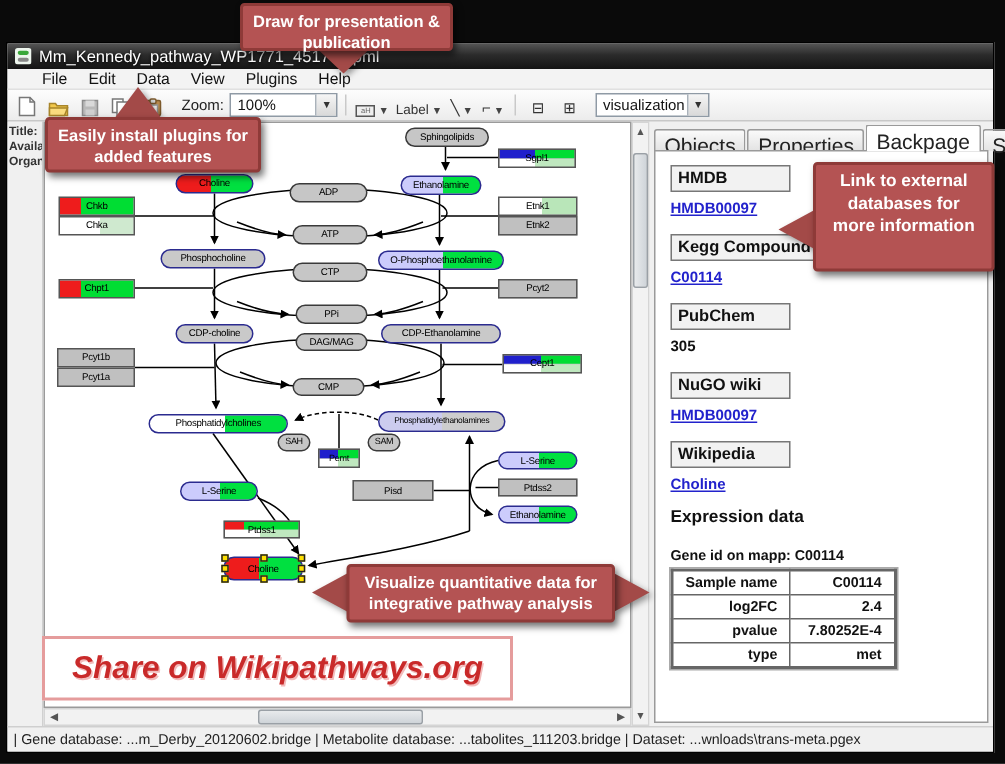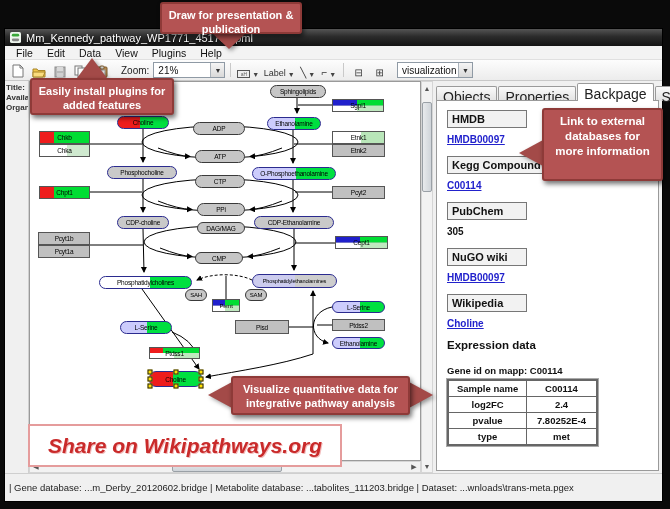--- a/index.html
+++ b/index.html
@@ -4,21 +4,21 @@
 <style>
   html,body{margin:0;padding:0;background:#000;}
   *{box-sizing:border-box;font-family:"Liberation Sans",sans-serif;}
   .screen{position:relative;width:670px;height:509px;background:#0a0a0a;overflow:hidden;}
   .window{position:absolute;left:4px;top:28px;width:659px;height:474px;background:#f0f0f0;border:1px solid #000;display:flex;flex-direction:column;}
   
   .titlebar{height:17px;background:linear-gradient(#555 0%,#2b2b2b 45%,#141414 100%);display:flex;align-items:center;padding:0 5px;gap:5px;flex:0 0 auto;}
   .titlebar .wicon{width:11px;height:11px;flex:0 0 auto;}
   .titlebar .wtitle{color:#fff;font-size:11px;white-space:nowrap;overflow:hidden;text-shadow:0 1px 2px #000;}
   
-  .menubar{height:14px;background:#f3f3f3;border-bottom:1px solid #e0e0e0;display:flex;align-items:center;padding:0 4px;flex:0 0 auto;}
+  .menubar{height:14px;background:#f3f3f3;border-bottom:1px solid #e0e0e0;display:flex;align-items:center;padding:0 16px;flex:0 0 auto;}
   .mi{font-size:10.5px;color:#111;padding:0 7px;}
   
   .toolbar{height:21px;background:linear-gradient(#fdfdfd,#ececec);border-bottom:1px solid #c8c8c8;display:flex;align-items:center;padding:0 3px;gap:2px;flex:0 0 auto;position:relative;}
   .tbtn{min-width:19px;height:18px;display:flex;align-items:flex-end;justify-content:center;border:1px solid transparent;border-radius:2px;color:#555;font-size:10px;}
   .tbtn svg{display:block;}
   .tsep{width:1px;height:14px;background:#c9c9c9;margin:0 3px;}
   .tlabel{font-size:10px;color:#222;margin:0 2px 0 8px;}
   .combo{height:16px;background:#fff;border:1px solid #8f9aa5;display:flex;align-items:center;font-size:10px;color:#111;}
   .combo .cval{padding:0 4px;flex:1;white-space:nowrap;overflow:hidden;}
   .combo .carr{width:14px;align-self:stretch;background:linear-gradient(#f5f5f5,#d9d9d9);border-left:1px solid #aab2ba;display:flex;align-items:center;justify-content:center;font-size:7px;color:#333;}
@@ -49,23 +49,23 @@
   .tab{font-size:14px;color:#222;padding:2px 6px 2px 6px;border:1px solid #9a9a9a;border-bottom:none;background:linear-gradient(#fafafa,#e2e2e2);margin-right:1px;border-radius:2px 2px 0 0;height:15px;white-space:nowrap;}
   .tab.active{background:#fff;height:18px;position:relative;z-index:2;font-weight:normal;}
   .panelbody{flex:1;background:#fff;border:1px solid #9a9a9a;margin-top:-1px;padding:8px 8px 4px 10px;overflow:hidden;position:relative;}
   .bp-sec{margin-bottom:10px;}
   .bp-hdr{display:inline-block;min-width:80px;border:1px solid #777;background:#f2f2f2;font-weight:bold;font-size:11px;padding:2px 4px;color:#111;}
   .bp-val{display:block;margin:6px 0 0 0;font-size:10px;color:#111;font-weight:bold;}
   a.bp-val{color:#2222cc;text-decoration:underline;}
   .exp-title{font-weight:bold;font-size:11.5px;color:#111;margin:2px 0 14px 0;}
   .geneid{font-weight:bold;font-size:9.5px;color:#111;margin-bottom:3px;}
   table.exp{border-collapse:collapse;border:2px solid #666;outline:1px solid #aaa;}
-  table.exp td{border:1px solid #666;background:#fff;font-size:9.5px;font-weight:bold;text-align:center;padding:2px 8px;min-width:70px;color:#111;}
-  
-  .statusbar{height:28px;background:#f0f0f0;border-top:1px solid #cfcfcf;display:flex;align-items:center;padding:0 4px;flex:0 0 auto;}
+  table.exp td{border:1px solid #666;background:#fff;font-size:9.5px;font-weight:bold;text-align:right;padding:2px 8px;min-width:70px;color:#111;}
+  
+  .statusbar{height:17px;background:#f0f0f0;border-top:1px solid #cfcfcf;display:flex;align-items:center;padding:0 4px;flex:0 0 auto;}
   .statusbar span{font-size:9.5px;color:#222;white-space:nowrap;overflow:hidden;}
   
   .pnode{position:absolute;border:1px solid #3a3a3a;display:flex;align-items:center;justify-content:center;font-size:6.5px;color:#000;background:#c6c6c6;white-space:nowrap;overflow:hidden;z-index:2;letter-spacing:-0.2px;}
   .pill{border-radius:7px;}
   .bblue{border-color:#2b2b8f;}
   .gray{background:#c6c6c6;}
   .graym{background:#c9c9c9;}
   .grayb{background:#c0c0c0;border-color:#555;}
   .rg{background:linear-gradient(90deg,#ee1c1c 0 45%,#00e040 45% 100%);}
   .lg{background:linear-gradient(90deg,#ccccfc 0 52%,#00e040 52% 100%);}
@@ -142,21 +142,21 @@
       </span>
       <span class="tbtn">
         <svg width="12" height="13" viewBox="0 0 12 13">
             <rect x="1" y="2" width="10" height="10" rx="1" fill="#b98a4e" stroke="#7d5a2c"></rect>
             <rect x="4" y="1" width="4" height="3" rx="1" fill="#d9d9d9" stroke="#7d5a2c"></rect>
             <rect x="3" y="5" width="6" height="6" fill="#fff" stroke="#999"></rect>
           </svg>
       </span>
       <span class="tlabel">Zoom:</span>
       <span class="combo zoomcombo">
-        <span class="cval">21%</span>
+        <span class="cval">100%</span>
         <span class="carr">▼</span>
       </span>
       <span class="tsep"></span>
       <span class="tbtn">
           <span class="genebox">aH</span>
           <span class="ddmini">▼</span>
         </span>
       <span class="tbtn" style="min-width:34px;">
           <span class="toolglyph" style="font-size:9px;">Label</span>
           <span class="ddmini">▼</span>

